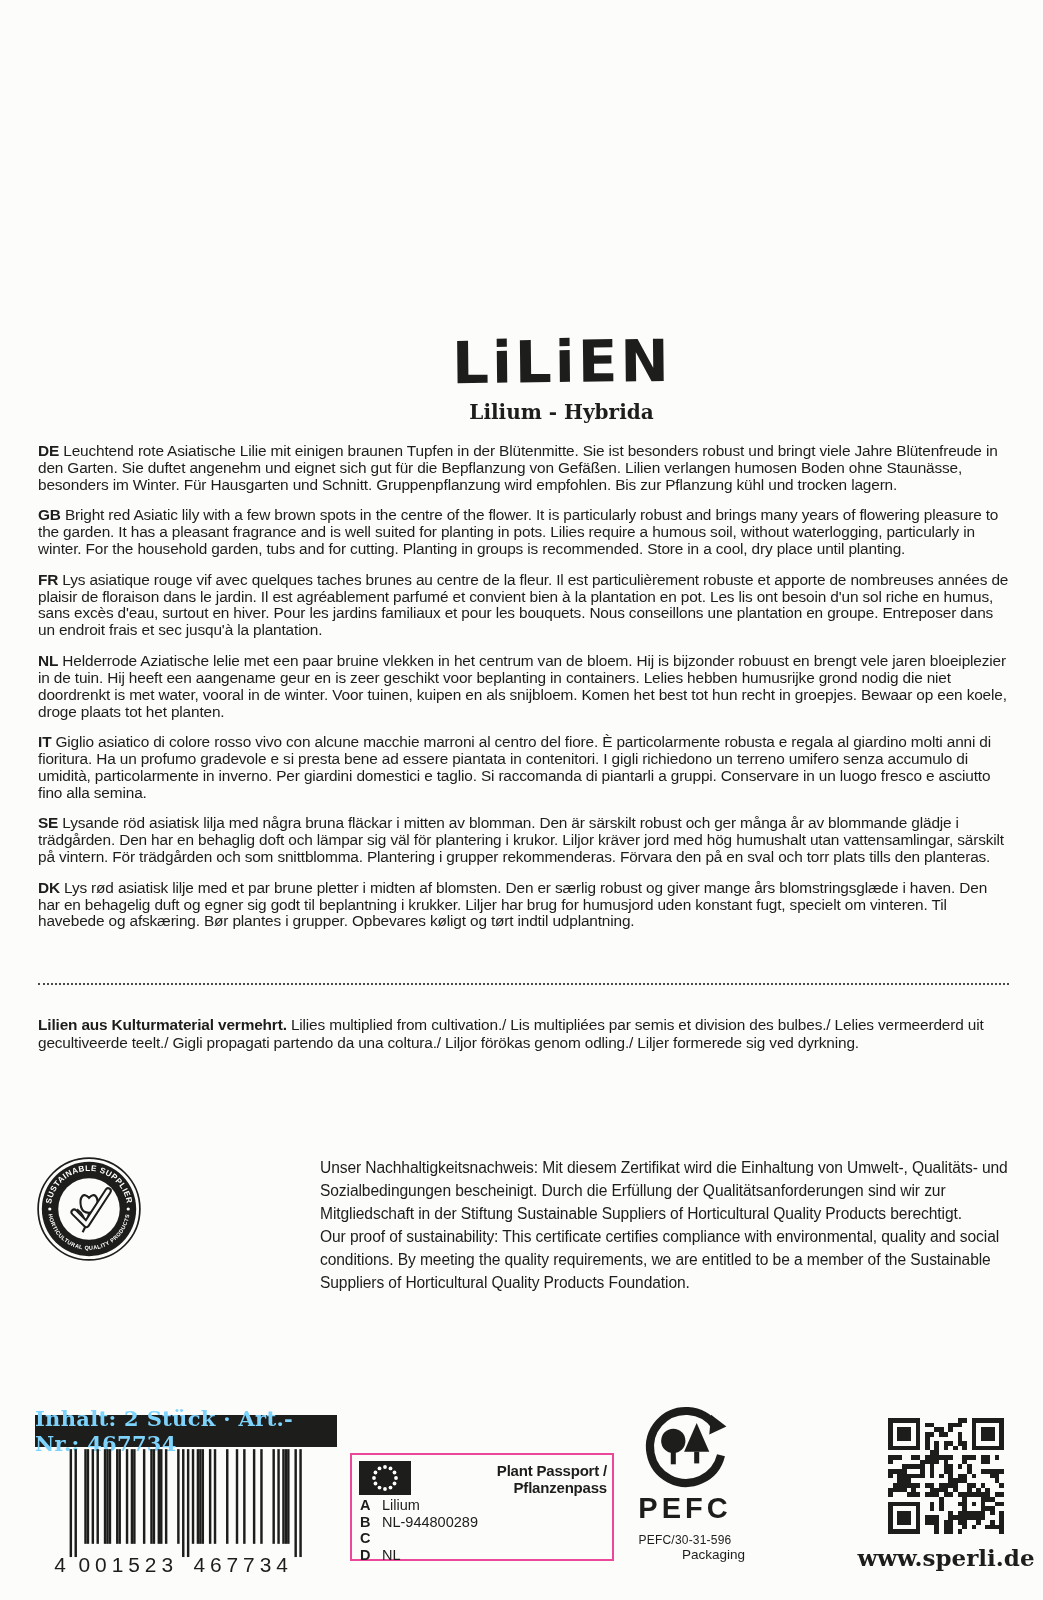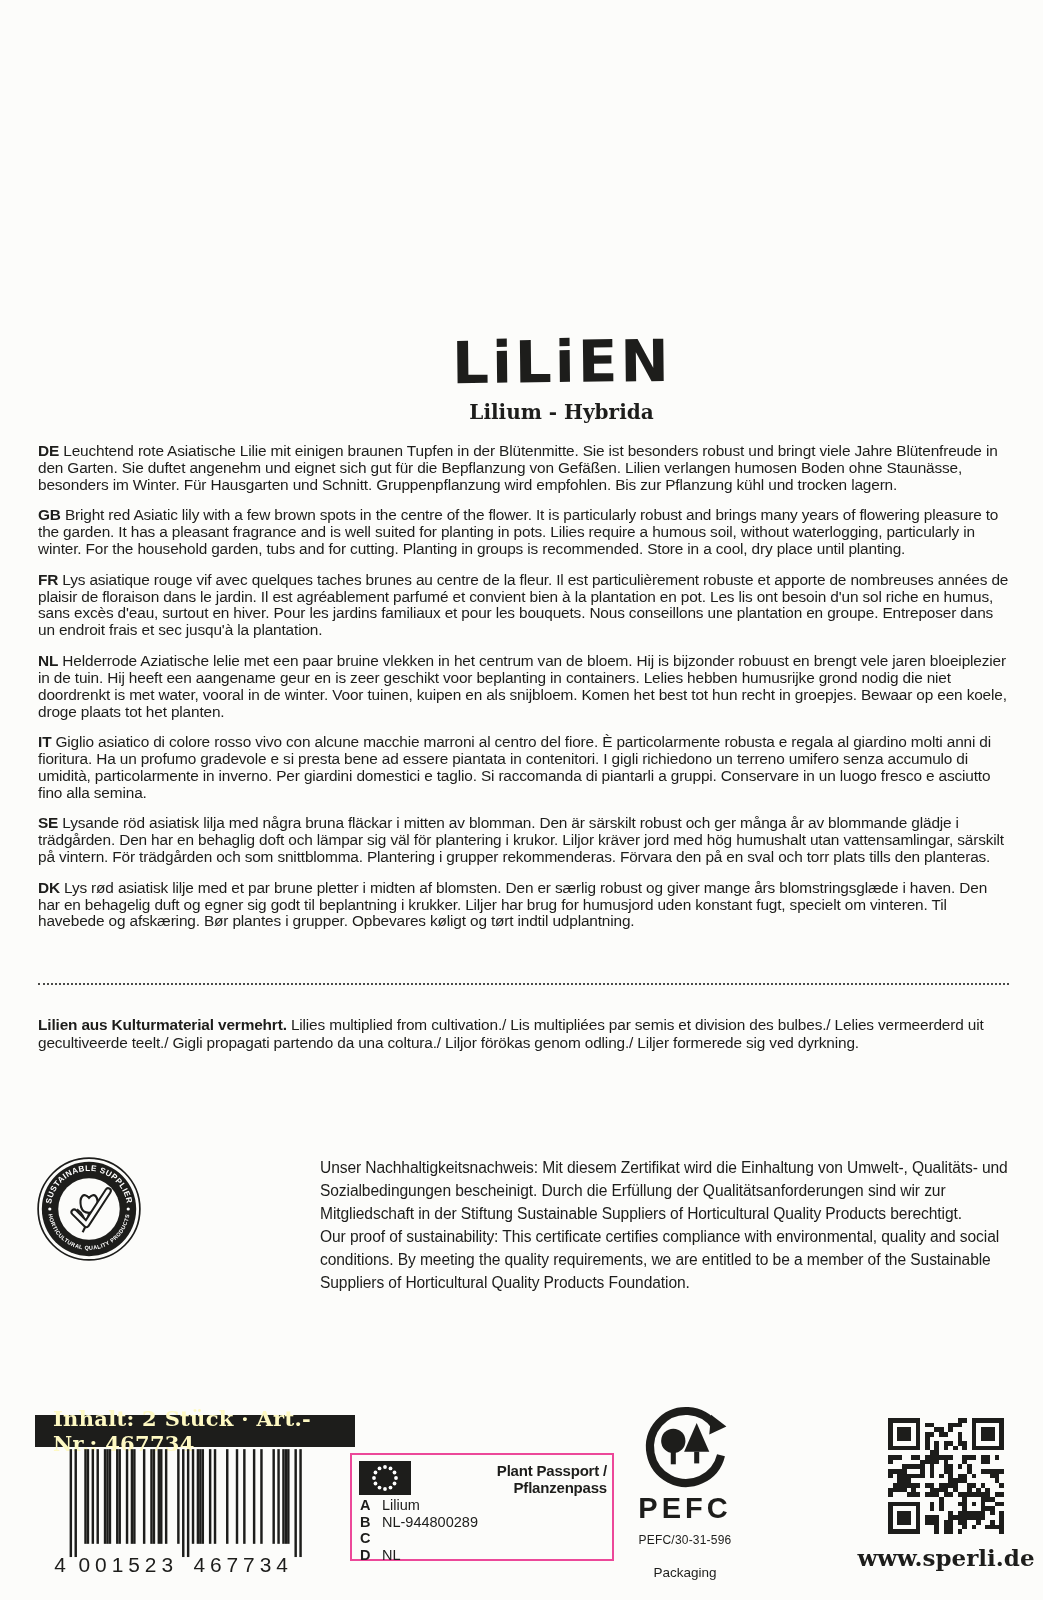--- a/index.html
+++ b/index.html
@@ -27,38 +27,38 @@
   .propagation b{font-weight:700;}
   
   .ss-logo{position:absolute;left:36px;top:1156px;width:106px;height:106px;}
   .address{position:absolute;left:152px;top:1168px;font-size:17px;line-height:25px;}
   .address .co-name{font-weight:700;font-size:17.5px;}
   .sustain{position:absolute;left:320px;right:32px;top:1156px;font-size:15.6px;line-height:23px;letter-spacing:-0.1px;}
   .sustain p{margin:0;}
   
   .content-badge{
     position:absolute;left:35px;top:1415px;width:302px;height:32px;
-    background:#1d1d1b;color:#fef9c3;display:flex;align-items:center;justify-content:center;
-    font-family:"DejaVu Serif","Liberation Serif",serif;font-weight:700;font-size:21px;letter-spacing:0.3px;padding-left:18px;
+    background:#1d1d1b;color:#7dd3fc;display:flex;align-items:center;justify-content:center;
+    font-family:"DejaVu Serif","Liberation Serif",serif;font-weight:700;font-size:21px;letter-spacing:0.3px;
   }
   .barcode{position:absolute;left:52px;top:1449px;}
   .pp-box{
     position:absolute;left:350px;top:1453px;width:260px;height:104px;
     border:2px solid #ec4899;background:#fcfcfa;
   }
   .pp-flag{position:absolute;left:7px;top:6px;width:52px;height:34px;}
   .pp-title{position:absolute;left:64px;right:5px;top:7px;font-weight:700;font-size:15px;text-align:right;letter-spacing:-0.2px;}
   .pp-rows{position:absolute;left:8px;top:42px;right:6px;}
   .pp-row{display:flex;font-size:14.5px;line-height:16.6px;}
   .pp-row .k{font-weight:700;width:22px;}
   .pefc-block{position:absolute;left:625px;top:1404px;width:120px;text-align:center;}
   .pefc-logo{width:90px;height:90px;}
   .pefc-name{font-weight:700;font-size:29px;letter-spacing:4px;margin-top:-6px;}
   .pefc-code{font-size:12px;margin-top:8px;letter-spacing:0.2px;}
-  .pefc-label{font-size:13.5px;margin-top:18px;}
+  .pefc-label{font-size:13.5px;text-align:right;}
   .qr{position:absolute;left:888px;top:1418px;width:116px;height:116px;}
   .website{
     position:absolute;left:842px;top:1544px;width:208px;text-align:center;
     font-family:"DejaVu Serif","Liberation Serif",serif;font-weight:700;font-size:23px;
   }
 </style>
 </head>
 <body>
 
 <div class="page">

